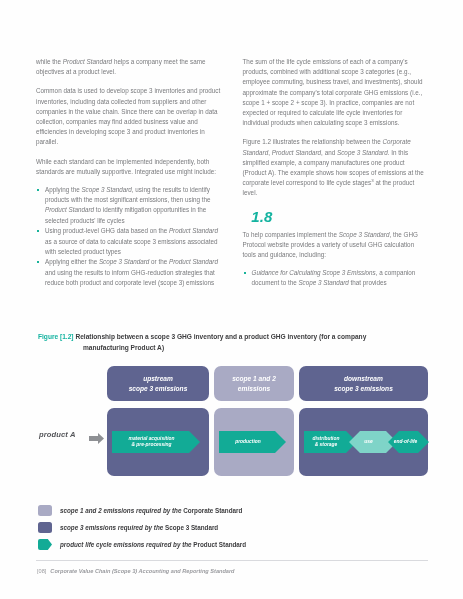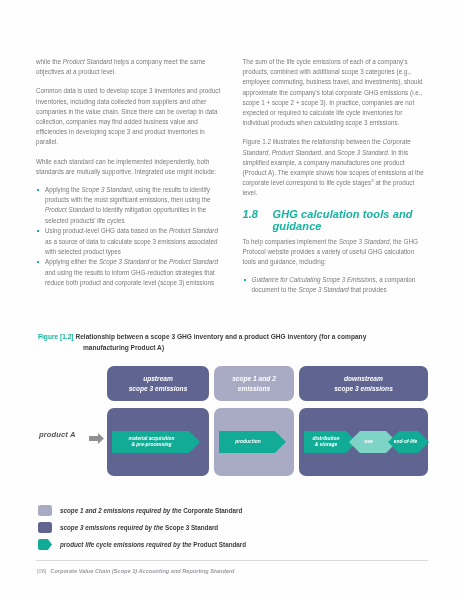--- a/index.html
+++ b/index.html
@@ -68,27 +68,28 @@
     left: 1px;
     top: 3.6px;
     width: 2.4px;
     height: 2.4px;
     background: #19b39a;
     border-radius: 0;
   }
 
   h2.section {
     margin: 8px 0 5px 0;
-    font-size: 11px;
+    font-size: 15px;
     font-weight: bold;
     font-style: italic;
     color: #14b3a0;
     display: flex;
     gap: 0;
     letter-spacing: 0.1px;
+    text-align: right;
   }
   h2.section .num { width: 30px; flex: none; }
 
   
   .fig-caption {
     position: absolute;
     left: 38px;
     top: 332px;
     width: 392px;
     font-size: 6.6px;
@@ -306,21 +307,20 @@
     </div>
 
     <div class="col">
       <p class="body">The sum of the life cycle emissions of each of a company's products, combined with additional scope 3 categories (e.g., employee commuting, business travel, and investments), should approximate the company's total corporate GHG emissions (i.e., scope 1 + scope 2 + scope 3). In practice, companies are not expected or required to calculate life cycle inventories for individual products when calculating scope 3 emissions.</p>
       <p class="body">
         Figure 1.2 illustrates the relationship between the <i>Corporate Standard</i>, <i>Product Standard</i>, and <i>Scope 3 Standard</i>. In this simplified example, a company manufactures one product (Product A). The example shows how scopes of emissions at the corporate level correspond to life cycle stages<sup>3</sup> at the product level.
       </p>
 
       <h2 class="section">
         <span class="num">1.8</span>
-        <span>GHG calculation tools and guidance</span>
       </h2>
 
       <p class="body tight">
         To help companies implement the <i>Scope 3 Standard</i>, the GHG Protocol website provides a variety of useful GHG calculation tools and guidance, including:
       </p>
 
       <ul class="bullets">
         <li>
           <span class="dot"></span>
           <i>Guidance for Calculating Scope 3 Emissions</i>, a companion document to the <i>Scope 3 Standard</i> that provides

